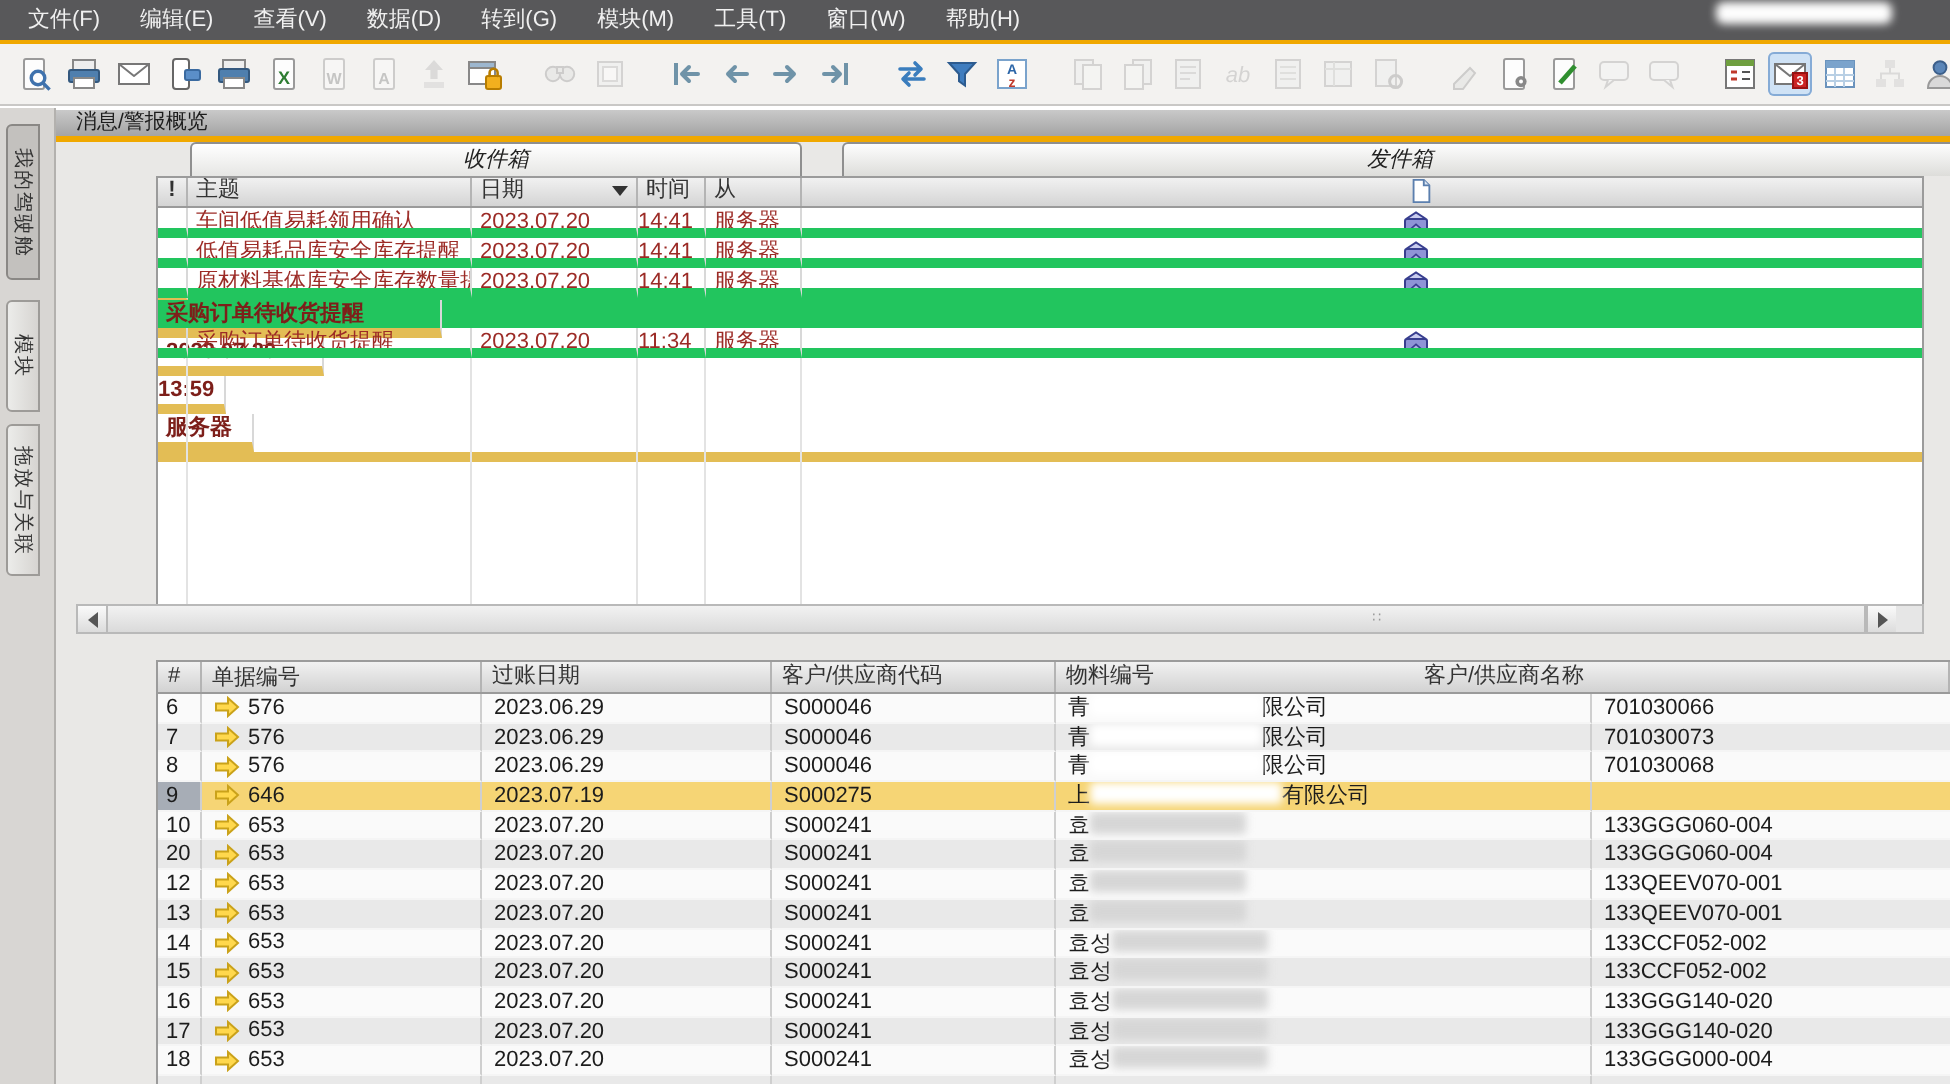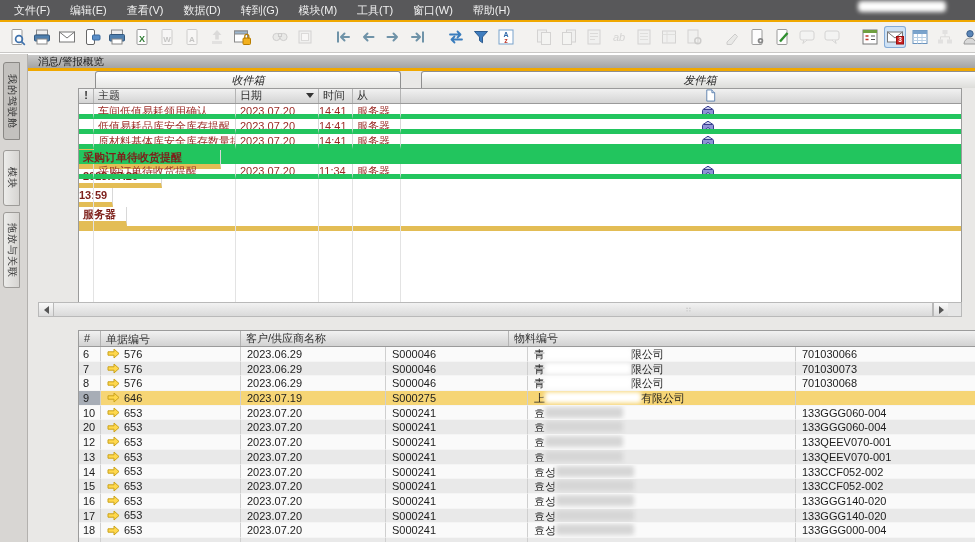--- a/index.html
+++ b/index.html
@@ -529,22 +529,24 @@
       </div>
     <div class="hs-btn right">
         <span class="hs-arrow r"></span>
       </div>
   </div>
 
   <div class="doc-table">
     <div class="dhead">
       <div class="hc d0">#</div>
       <div class="hc d1">单据编号</div>
+      <div class="hc d2">过账日期</div>
+      <div class="hc d3">客户/供应商代码</div>
+      <div class="hc d5">物料编号</div>
       <div class="hc d4">客户/供应商名称</div>
-      <div class="hc d5">物料编号</div>
     </div>
     <div id="doc-rows">
         <div class="drow alt0">
           <div class="cc d0">6</div>
           <div class="cc d1">
             <svg width="13" height="11" viewBox="0 0 13 11">
               <path d="M1 3.8 h6 V1 L12 5.5 7 10 V7.2 H1 z" fill="#ffd84d" stroke="#caa21a"></path>
             </svg>
             <span>576</span>
           </div>

